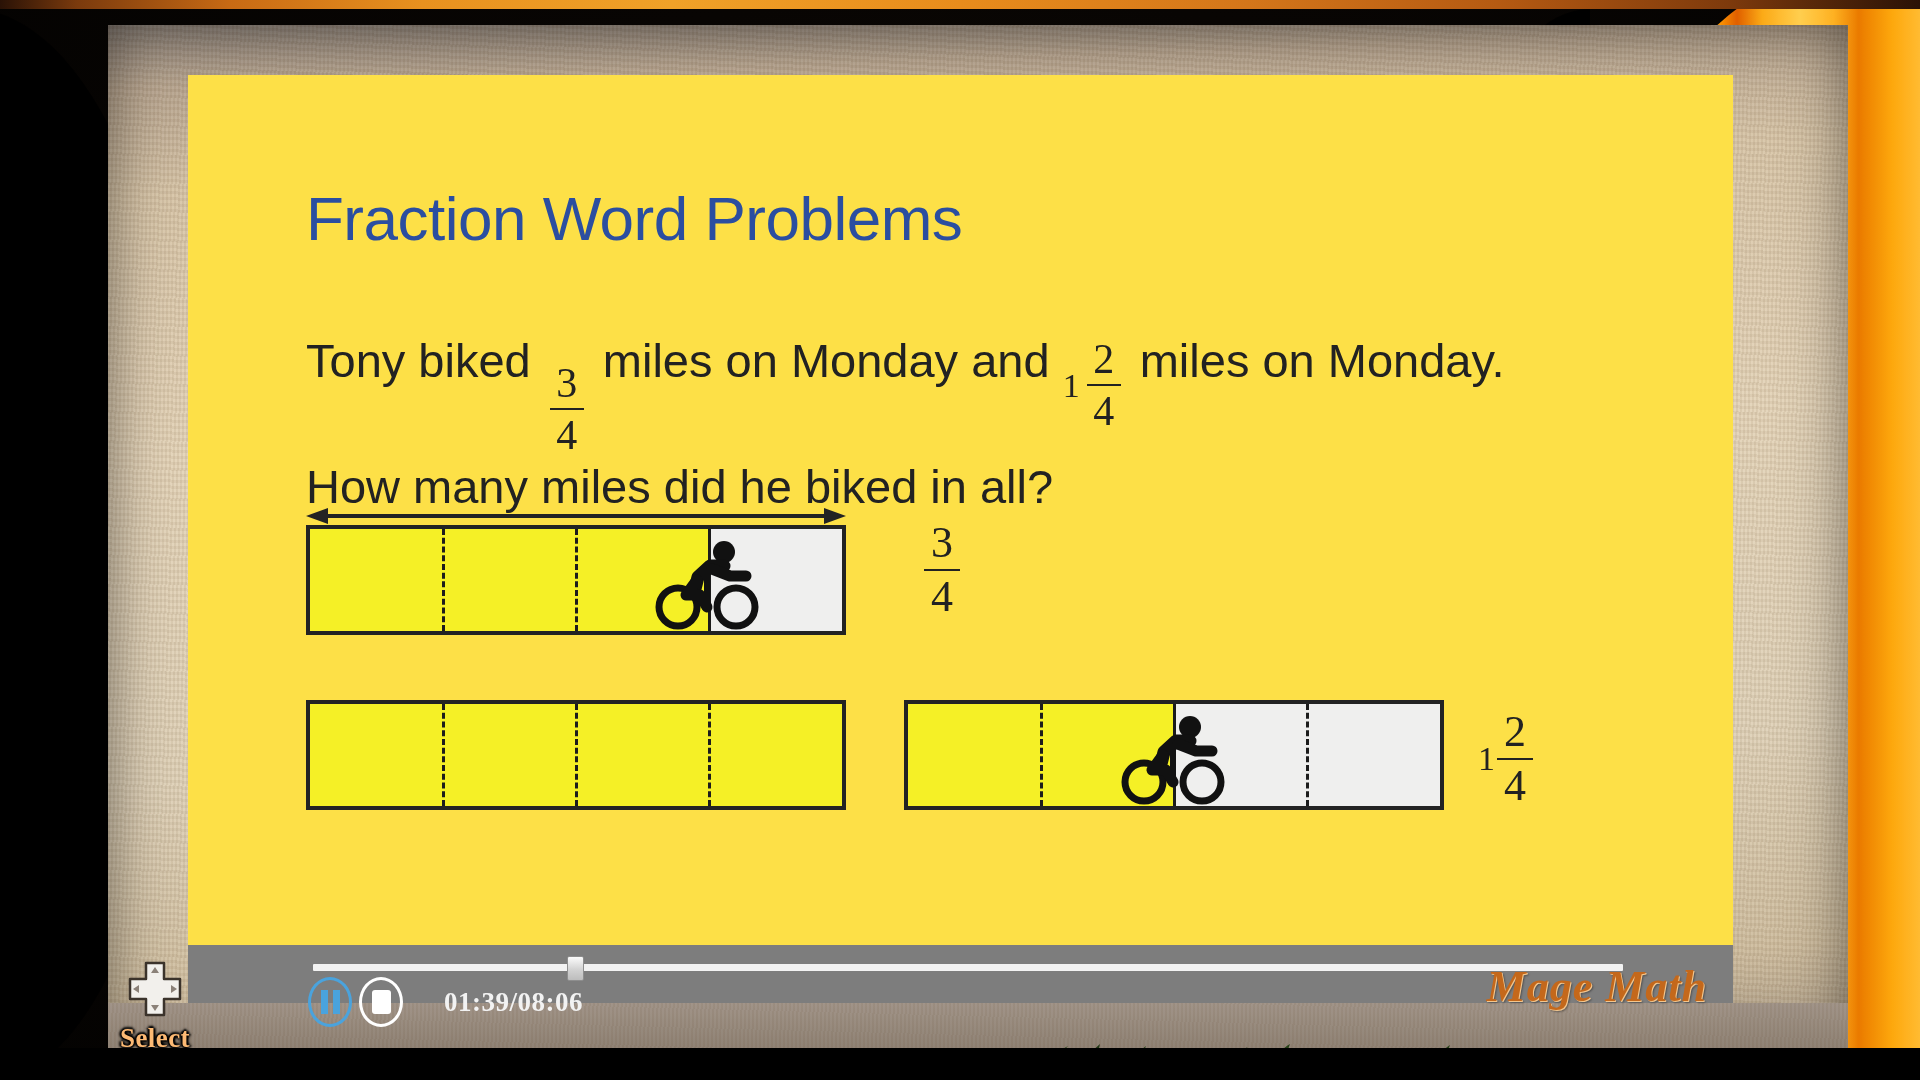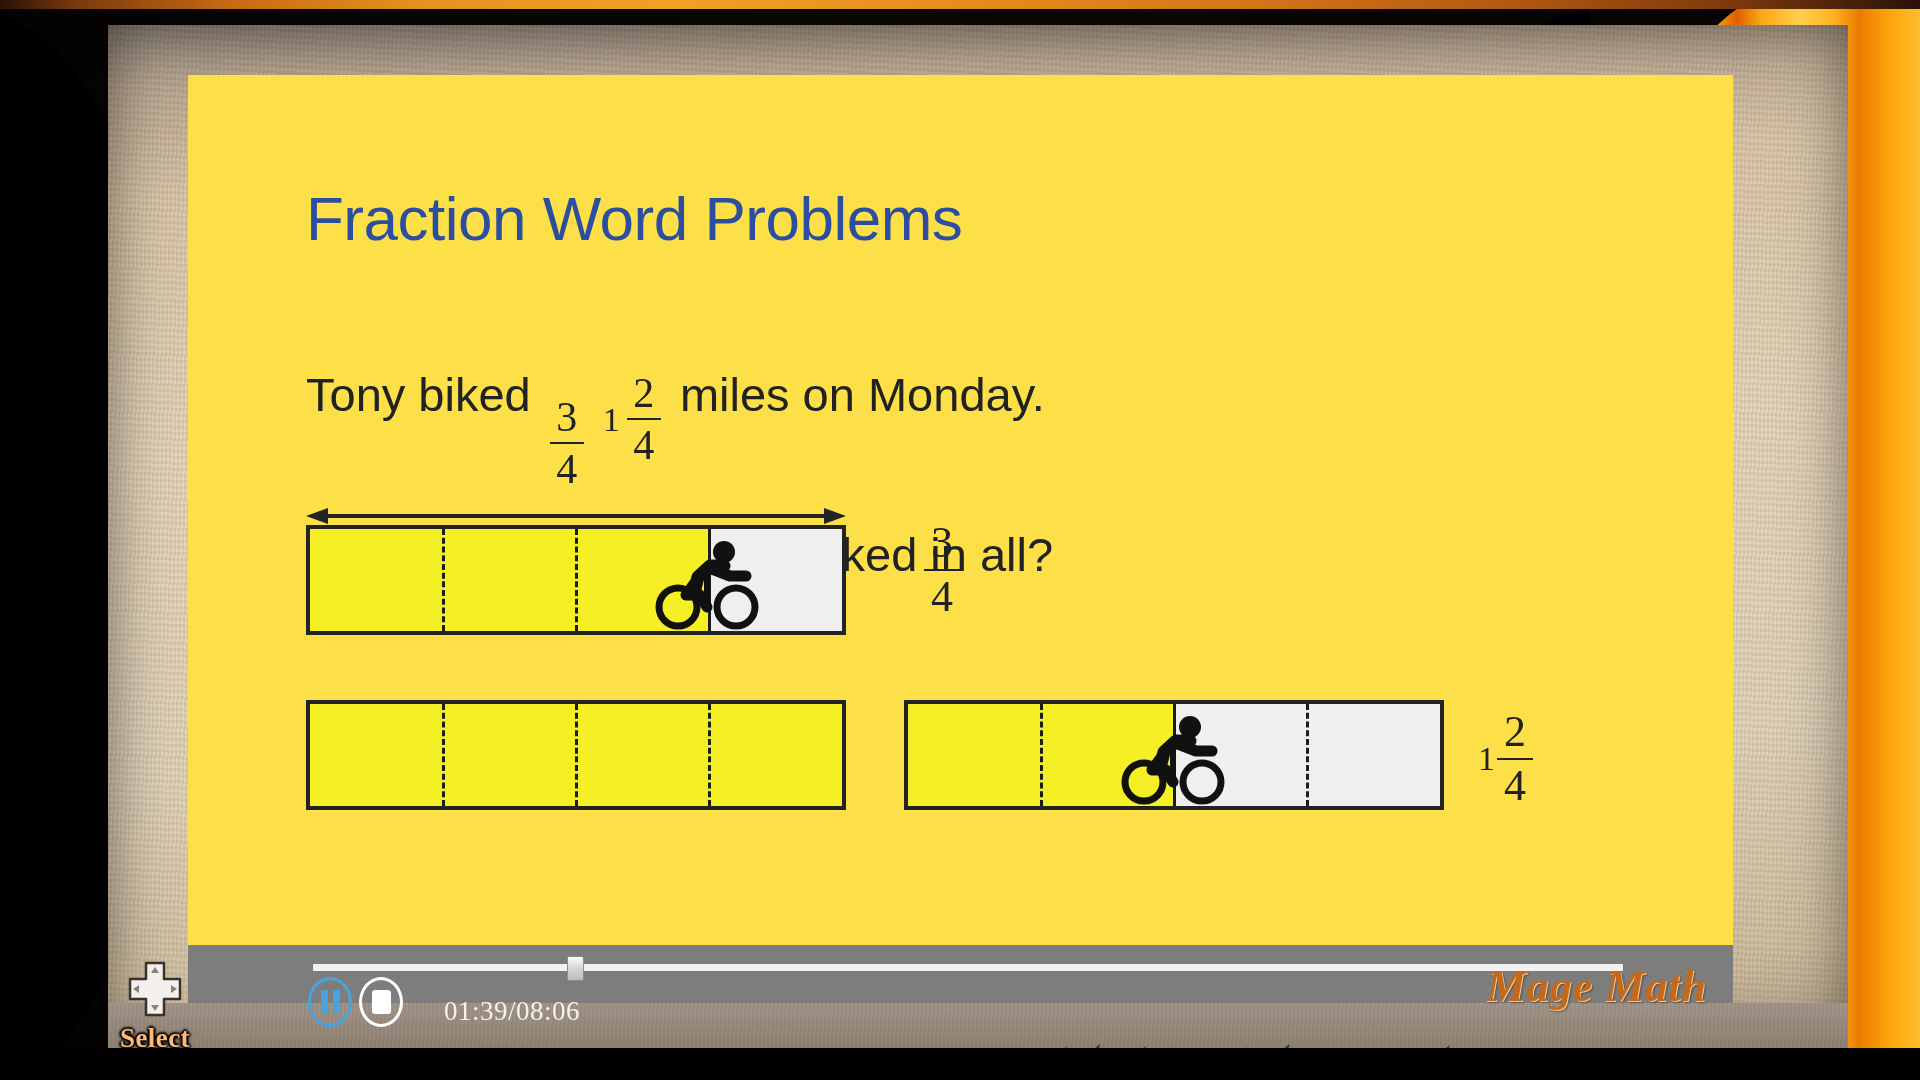--- a/index.html
+++ b/index.html
@@ -143,21 +143,21 @@
   .problem {
     position: absolute;
     left: 118px;
     top: 255px;
     width: 1400px;
     font-size: 47px;
     line-height: 1.33;
     color: #222;
     font-family: "Liberation Sans", sans-serif;
   }
-  .problem .line { white-space: nowrap; display: block; margin-top: 34px; }
+  .problem .line { white-space: nowrap; display: block; }
 
   .frac {
     display: inline-flex;
     flex-direction: column;
     align-items: center;
     vertical-align: -0.42em;
     margin: 0 6px;
     line-height: 1;
     font-family: "Liberation Serif", serif;
   }
@@ -274,23 +274,24 @@
     background: linear-gradient(180deg,#fbfbfb 0%, #d2d2d2 55%, #bdbdbd 100%);
     border: 1px solid #8e8e8e;
     border-radius: 2px;
   }
 
   .ctrl-row {
     position: absolute;
     left: 120px;
     top: 32px;
     display: flex;
-    align-items: flex-end;
+    align-items: center;
     gap: 7px;
     z-index: 19;
+    font-weight: bold;
   }
   .round-btn {
     width: 44px; height: 50px;
     border-radius: 50%;
     display: flex; align-items: center; justify-content: center;
     background: transparent;
   }
   .round-btn.pause { border: 3px solid #4aa3dd; }
   .round-btn.stop  { border: 3px solid #ffffff; }
   .pause-bars { display: flex; gap: 5px; }
@@ -378,20 +379,21 @@
     <div class="slide-title">Fraction Word Problems</div>
 
     <div class="problem">
       <span class="line">
         <span>Tony biked</span>
         <span class="frac">
           <span class="num">3</span>
           <span class="bar"></span>
           <span class="den">4</span>
         </span>
+        <span>miles on Monday and</span>
         <span class="mixed">
           <span class="whole">1</span>
           <span class="frac">
             <span class="num">2</span>
             <span class="bar"></span>
             <span class="den">4</span>
           </span>
         </span>
         <span>miles on Monday.</span>
       </span>

